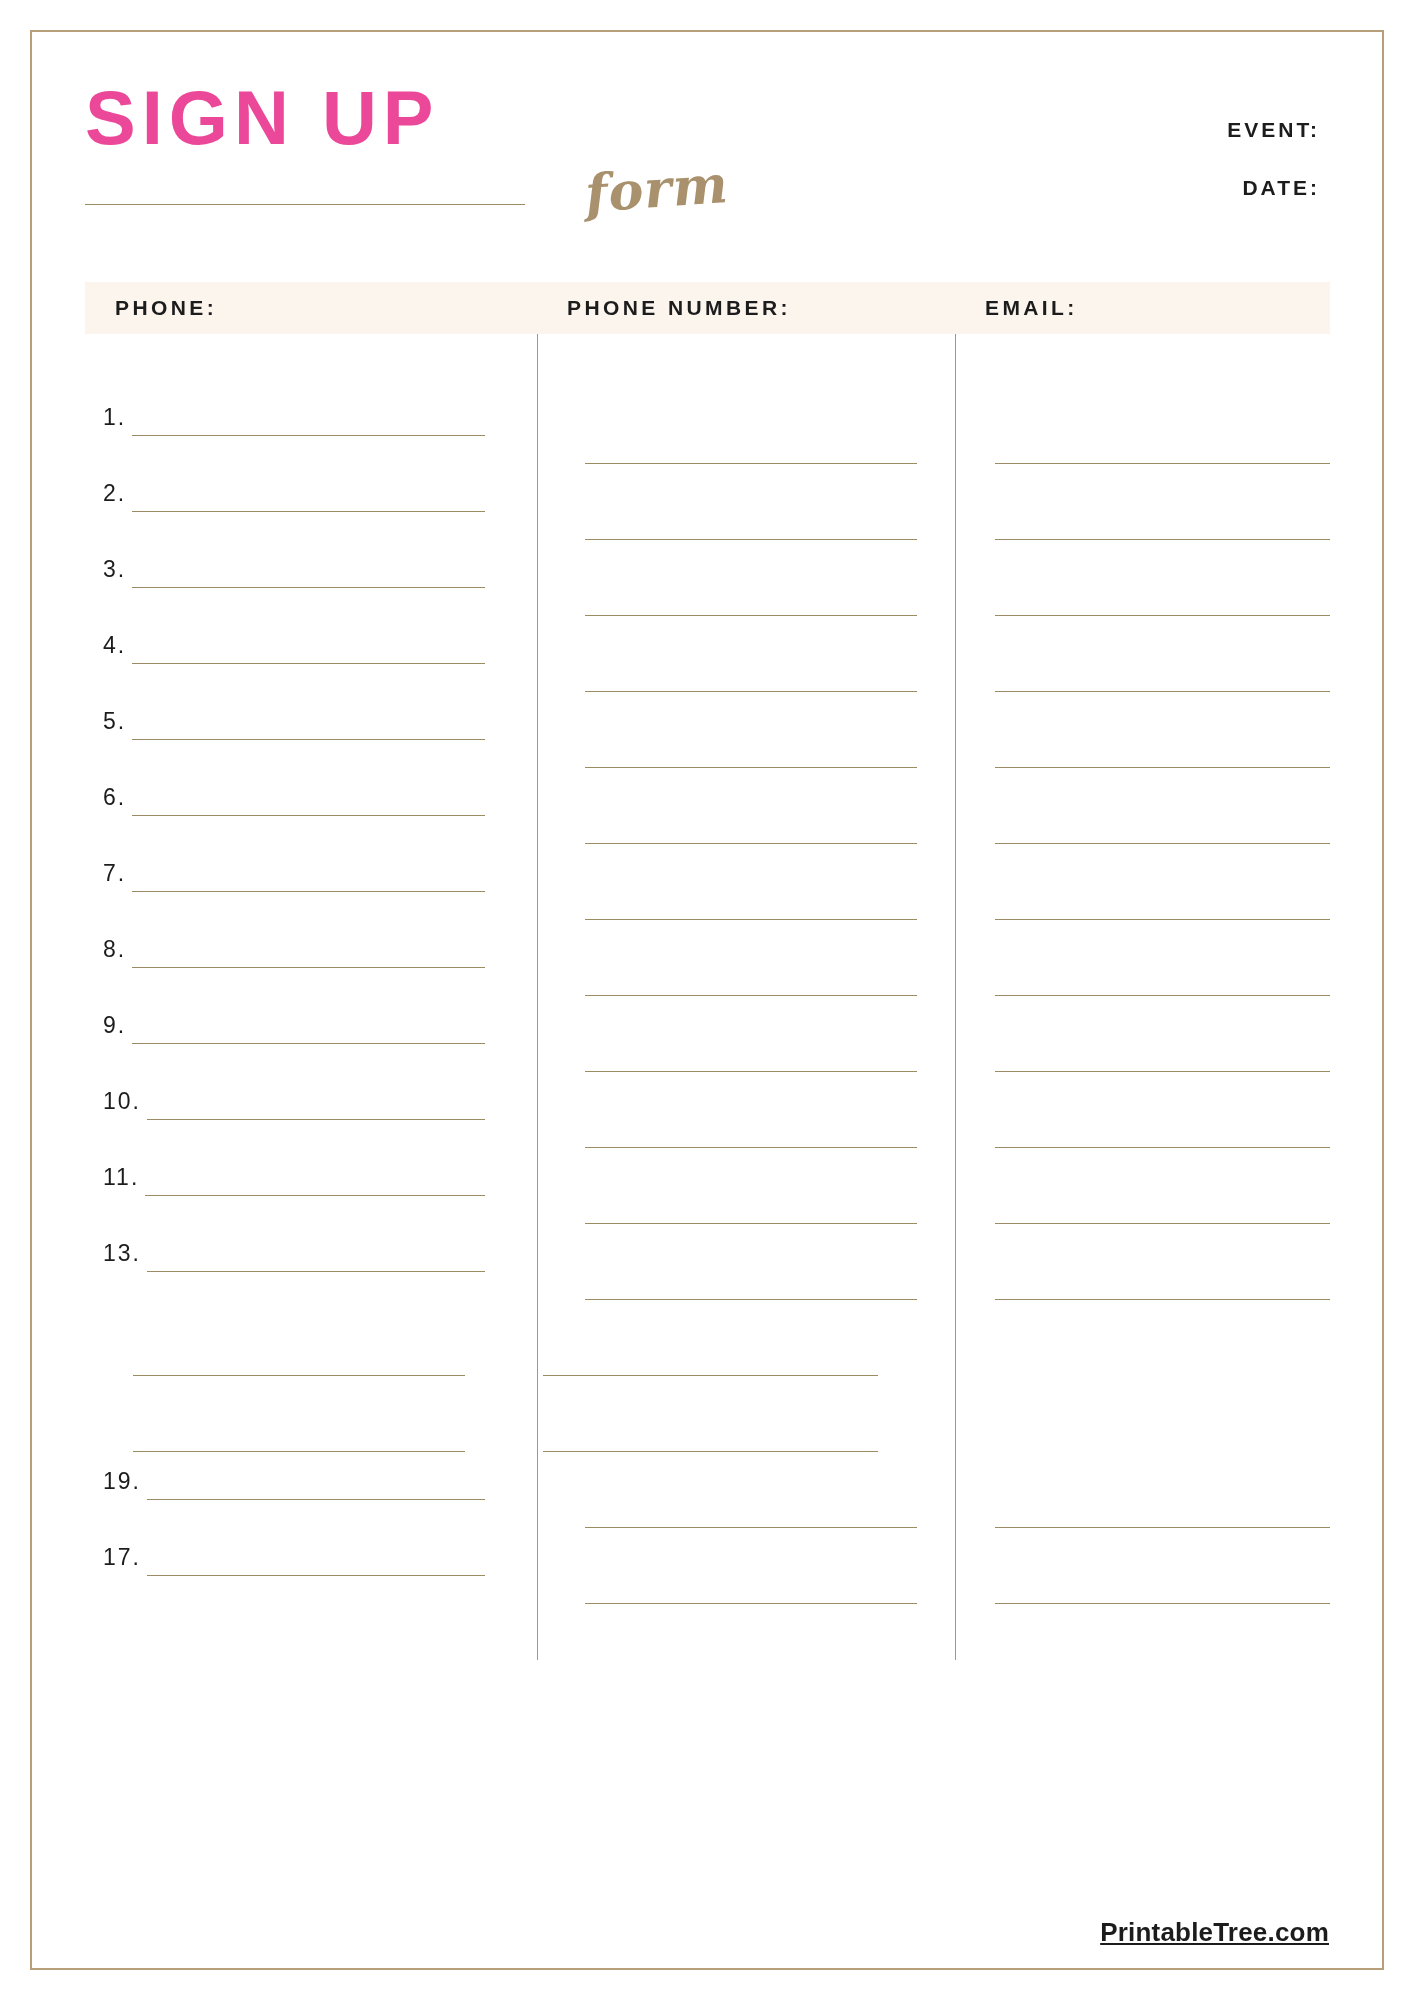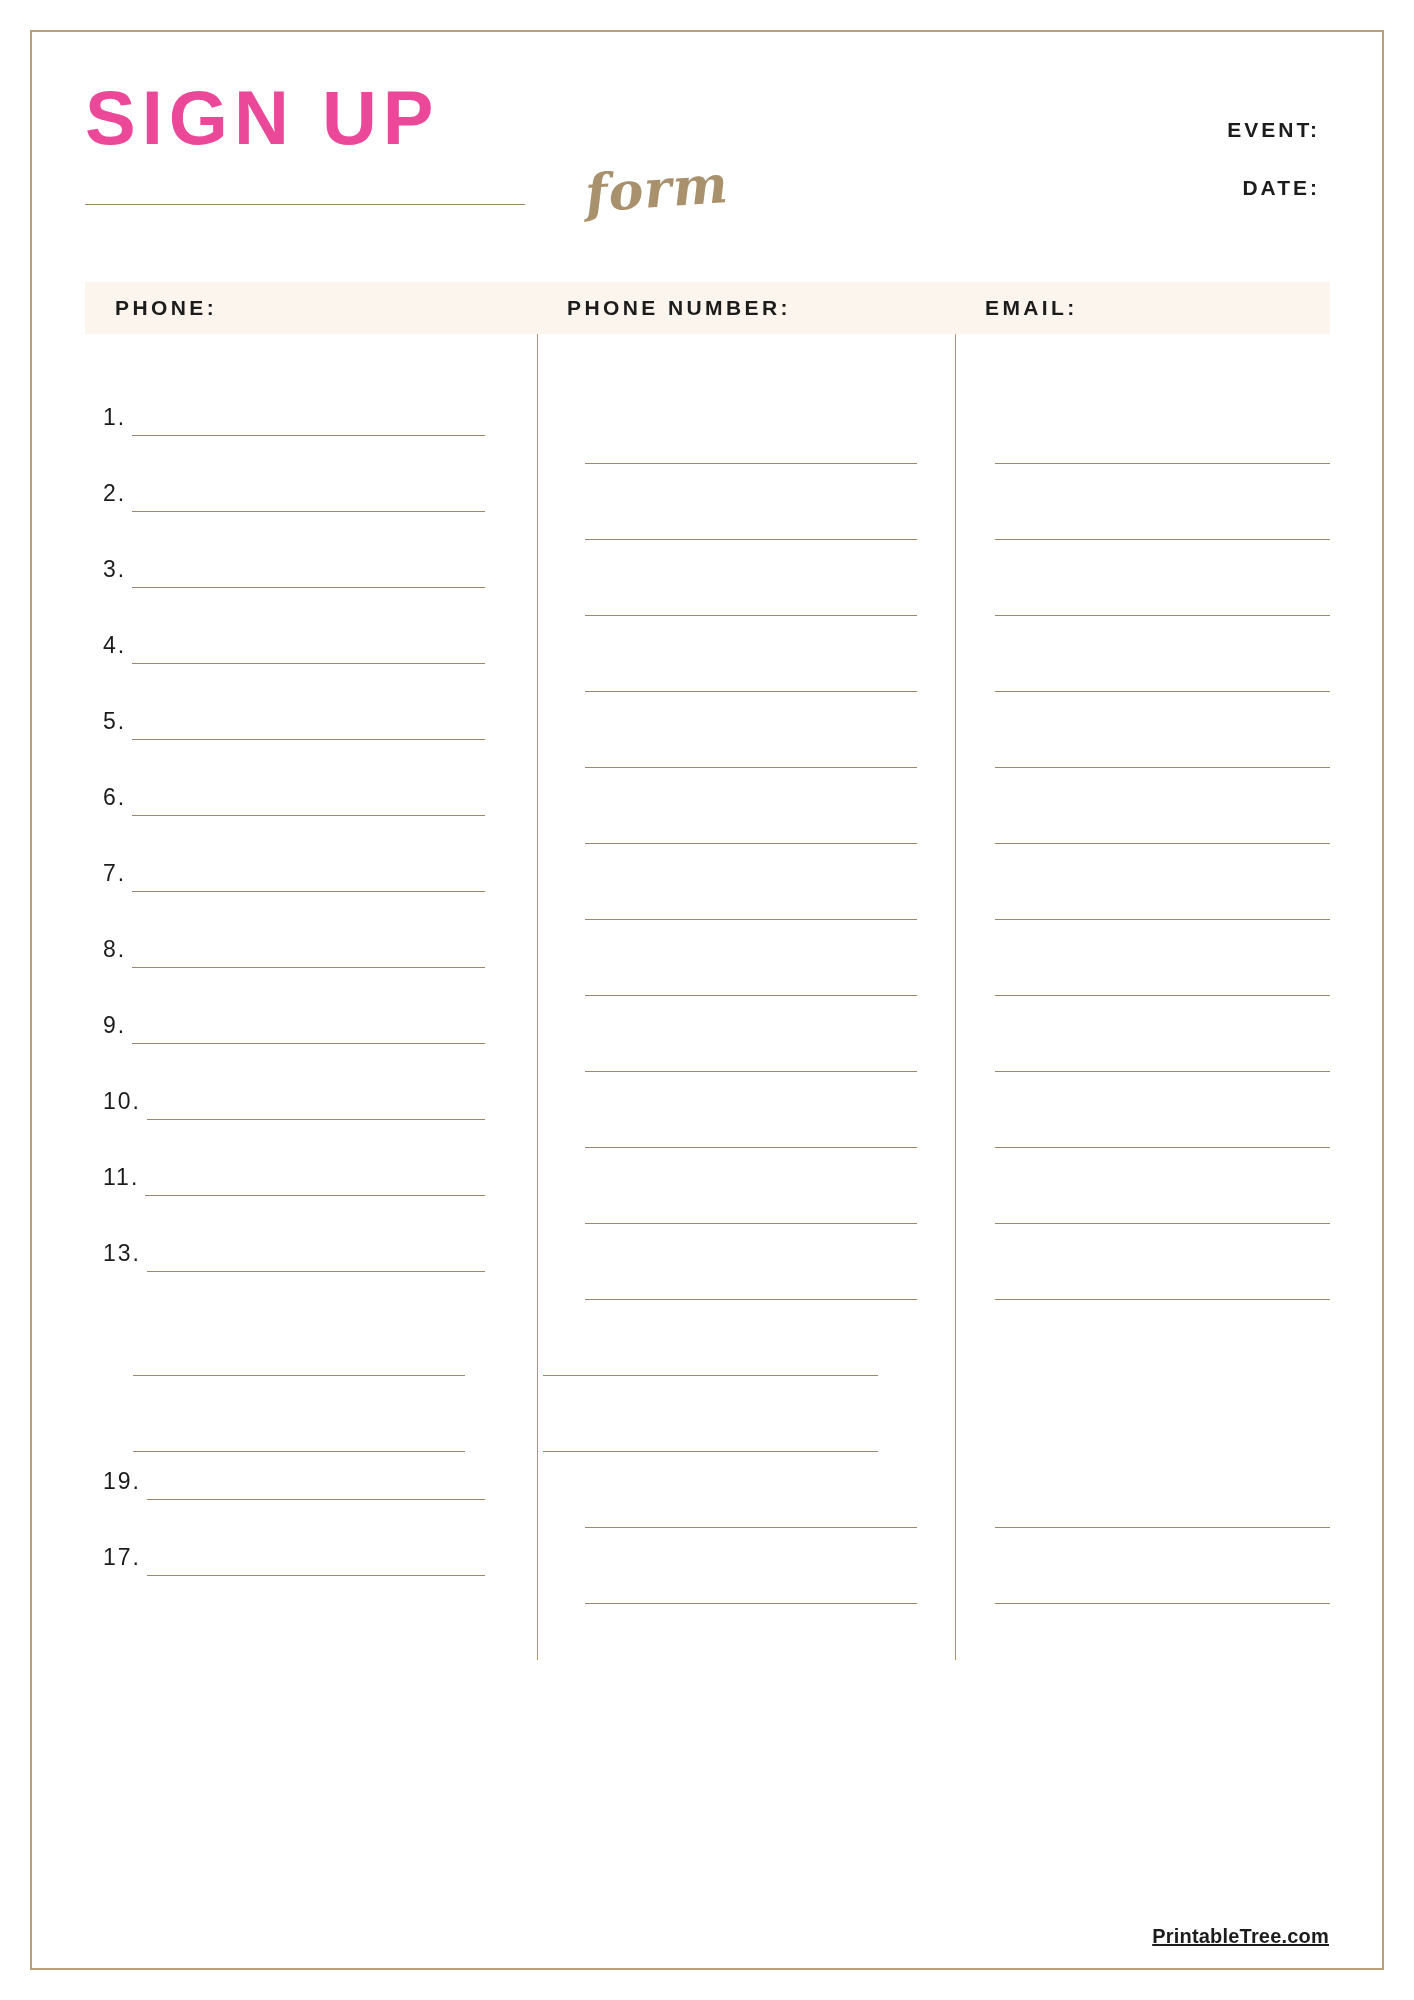--- a/index.html
+++ b/index.html
@@ -218,21 +218,21 @@
   
   .cell-phone .fill,
   .cell-email .fill {
     margin-bottom: -28px;
   }
 
   .footer {
     position: absolute;
     right: 85px;
     bottom: 52px;
-    font-size: 20px;
+    font-size: 26px;
     font-weight: 700;
     color: #1c1c1c;
     text-decoration: underline;
     letter-spacing: 0.2px;
     padding-left: 48px;
   }
 </style>
 </head>
 <body>
 

